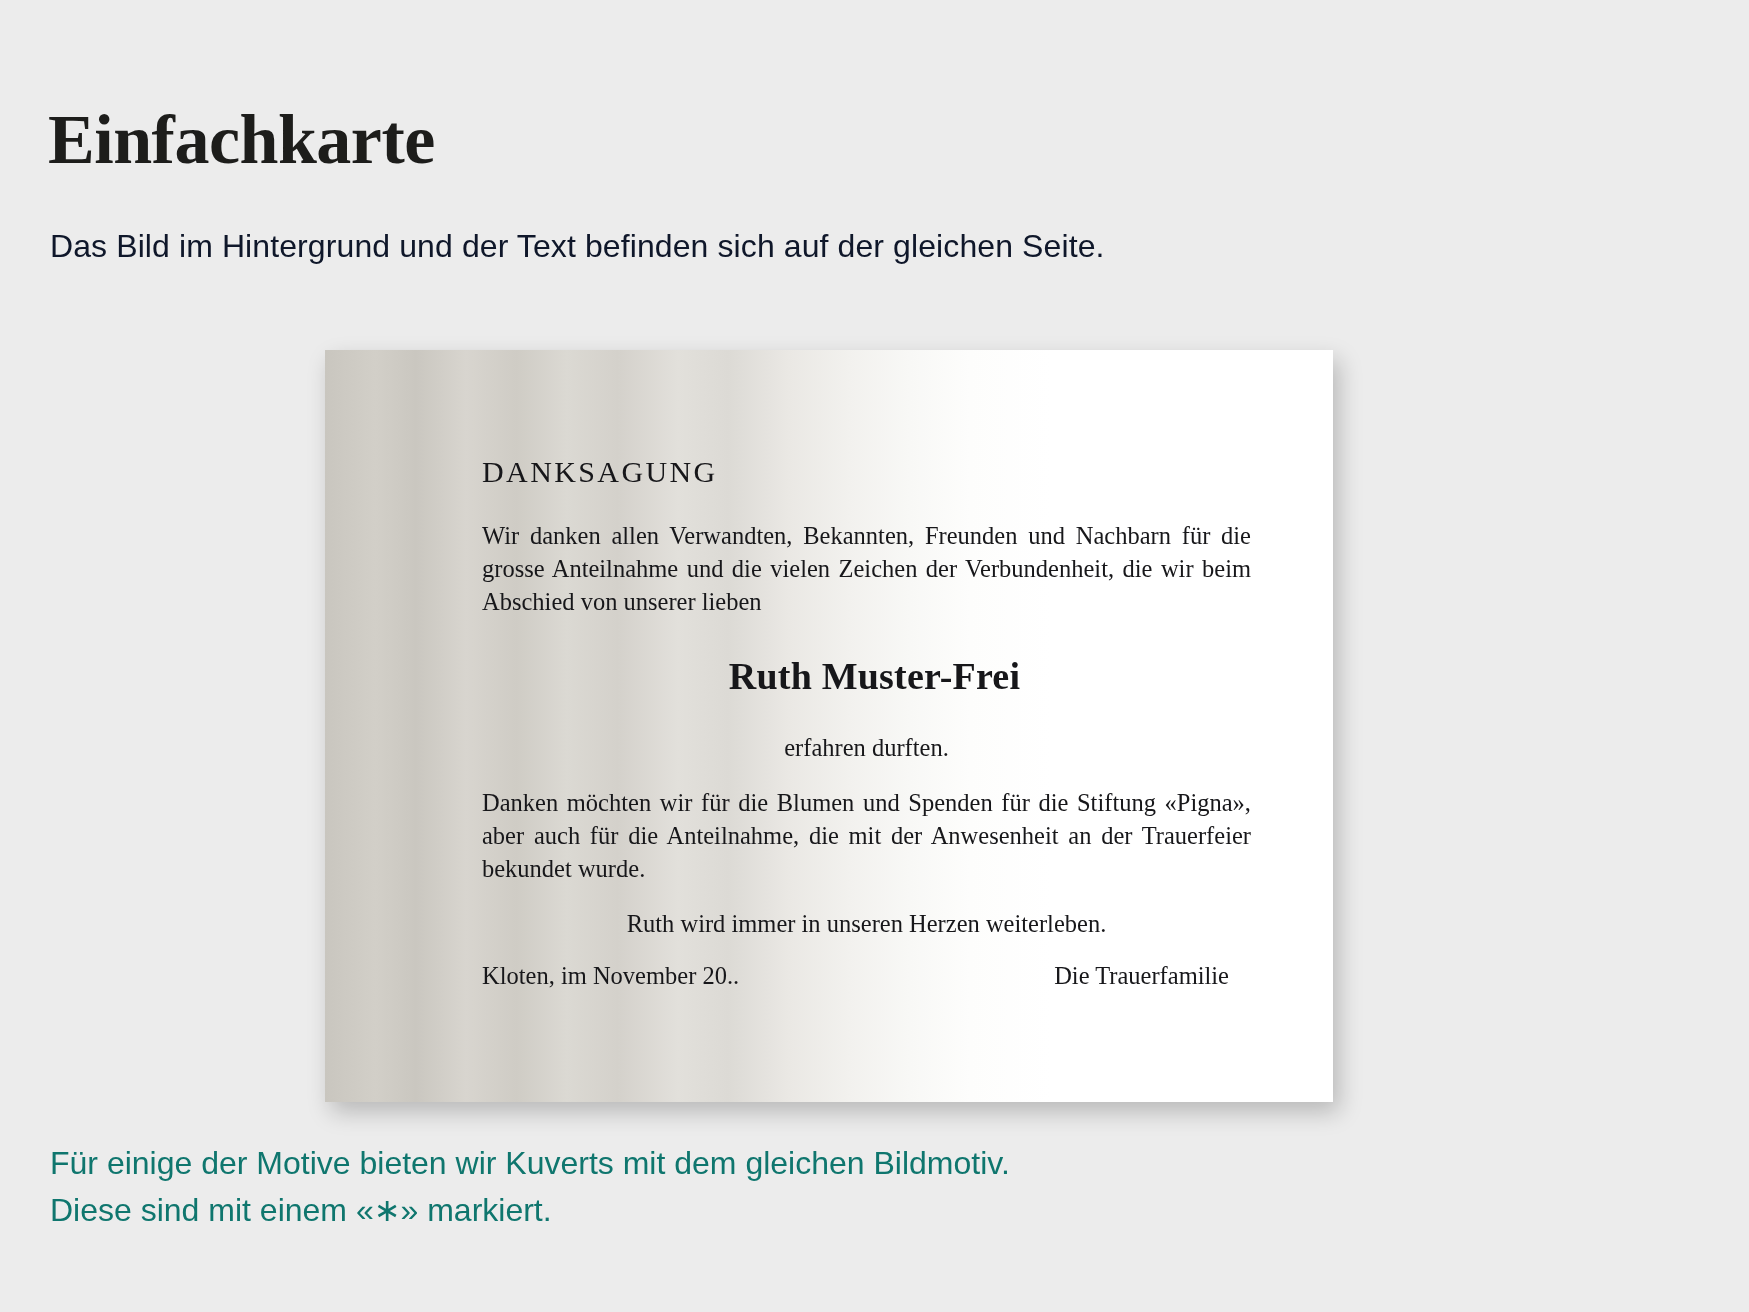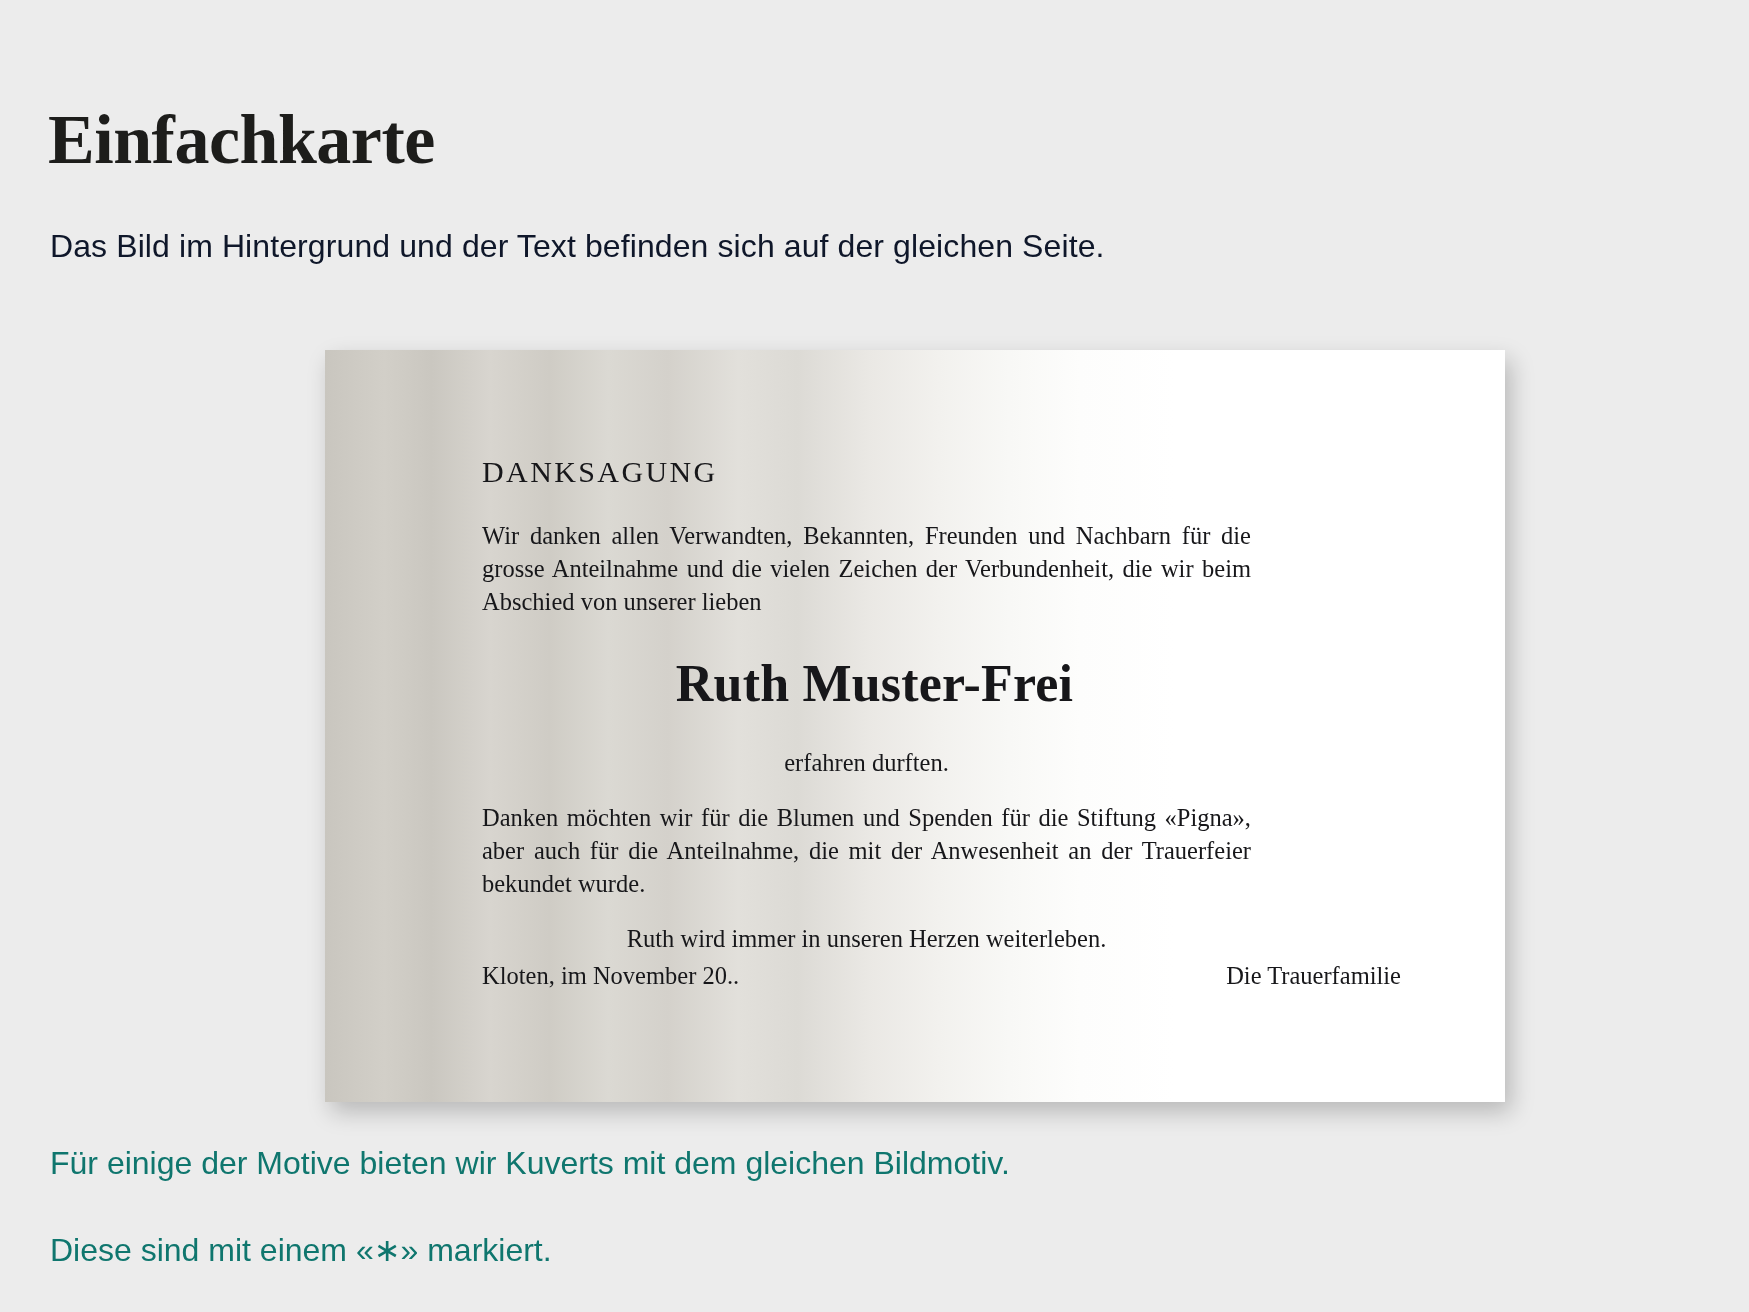--- a/index.html
+++ b/index.html
@@ -36,21 +36,21 @@
     font-weight: 400;
     letter-spacing: 0.1px;
     color: #0f172a;
   }
 
   
   .card-wrap {
     position: absolute;
     left: 325px;
     top: 350px;
-    width: 1180px;
+    width: 1008px;
     height: 752px;
   }
   .card {
     position: absolute;
     inset: 0;
     background:
       linear-gradient(90deg,
         #c9c6bf 0%,
         #d2cfc8 5%,
         #cac7c0 9%,
@@ -96,21 +96,21 @@
     line-height: 1.34;
     text-align: justify;
     text-justify: inter-word;
   }
   .card-body p.no-justify {
     text-align: center;
   }
   .name {
     display: block;
     text-align: center;
-    font-size: 52px;
+    font-size: 38px;
     font-weight: 700;
     margin: 36px 0 34px 0;
     letter-spacing: 0.2px;
   }
 
   .card-footer {
     position: absolute;
     left: 157px;
     right: 104px;
     top: 612px;
@@ -120,21 +120,21 @@
   }
 
   .outro-text {
     position: absolute;
     left: 50px;
     top: 1140px;
     font-size: 32px;
     line-height: 1.48;
     color: #0f766e;
   }
-  .outro-text .line2 { display: block; margin-top: 40px; }
+  .outro-text .line2 { display: block; }
 </style>
 </head>
 <body>
 
 <h1 class="page-title">Einfachkarte</h1>
 
 <p class="intro-text">Das Bild im Hintergrund und der Text befinden sich auf der gleichen Seite.</p>
 
 <div class="card-wrap">
   <div class="card">

